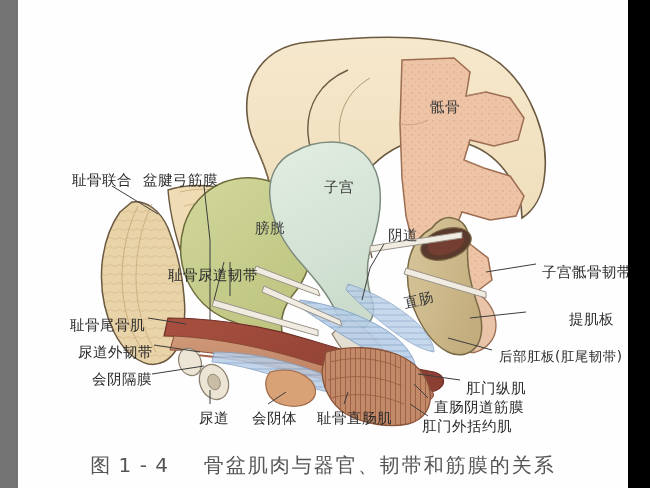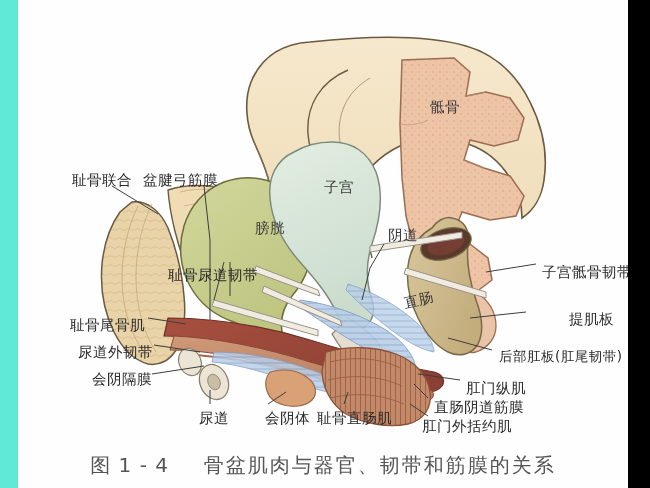--- a/index.html
+++ b/index.html
@@ -1,19 +1,19 @@
 <!DOCTYPE html>
 <html lang="zh"><head>
 <meta charset="utf-8">
 <title>骨盆解剖图</title>
 <style>
   html,body{margin:0;padding:0;background:#000;}
   body{width:650px;height:488px;overflow:hidden;
        font-family:"DejaVu Sans","Liberation Sans",sans-serif;}
-  #stage{position:relative;width:598px;height:488px;background:#5eead4;text-decoration:underline;}
+  #stage{position:relative;width:598px;height:488px;background:#737373;text-decoration:underline;}
   #canvasArea{position:absolute;left:18px;top:0;width:610px;height:488px;
        background:#fefefe;overflow:hidden;}
   #fig{position:absolute;left:0;top:0;width:610px;height:488px;}
   .lbl{position:absolute;font-size:14.5px;color:#2b2b2b;white-space:nowrap;
        letter-spacing:.5px;line-height:1;
        font-family:"DejaVu Sans","Liberation Sans",sans-serif;}
   .lbl.sm{font-size:13.5px;}
   .lbl.organ{color:#3a3a3a;}
   .caption{position:absolute;left:0;top:452px;width:610px;text-align:center;
        font-size:20px;color:#555;letter-spacing:2px;}
@@ -243,21 +243,21 @@
     <div class="lbl organ rot" style="left:386px;top:296px;transform:rotate(-12deg);">直肠</div>
 
     <div class="lbl" style="left:54px;top:173px;">耻骨联合</div>
     <div class="lbl" style="left:125px;top:173px;">盆腱弓筋膜</div>
     <div class="lbl" style="left:150px;top:252px;margin-top:16px;">耻骨尿道韧带</div>
     <div class="lbl" style="left:52px;top:318px;text-align:right;">耻骨尾骨肌</div>
     <div class="lbl" style="left:60px;top:345px;">尿道外韧带</div>
     <div class="lbl" style="left:74px;top:372px;">会阴隔膜</div>
 
     <div class="lbl" style="left:181px;top:411px;">尿道</div>
-    <div class="lbl" style="left:234px;top:411px;margin-left:13px;">会阴体</div>
+    <div class="lbl" style="left:234px;top:411px;">会阴体</div>
     <div class="lbl" style="left:299px;top:411px;">耻骨直肠肌</div>
 
     <div class="lbl" style="left:524px;top:265px;text-align:right;">子宫骶骨韧带</div>
     <div class="lbl" style="left:515px;top:312px;margin-left:36px;">提肌板</div>
     <div class="lbl sm" style="left:481px;top:350px;">后部肛板(肛尾韧带)</div>
     <div class="lbl" style="left:448px;top:381px;">肛门纵肌</div>
     <div class="lbl" style="left:416px;top:400px;">直肠阴道筋膜</div>
     <div class="lbl" style="left:404px;top:419px;">肛门外括约肌</div>
 
     <div class="caption">

